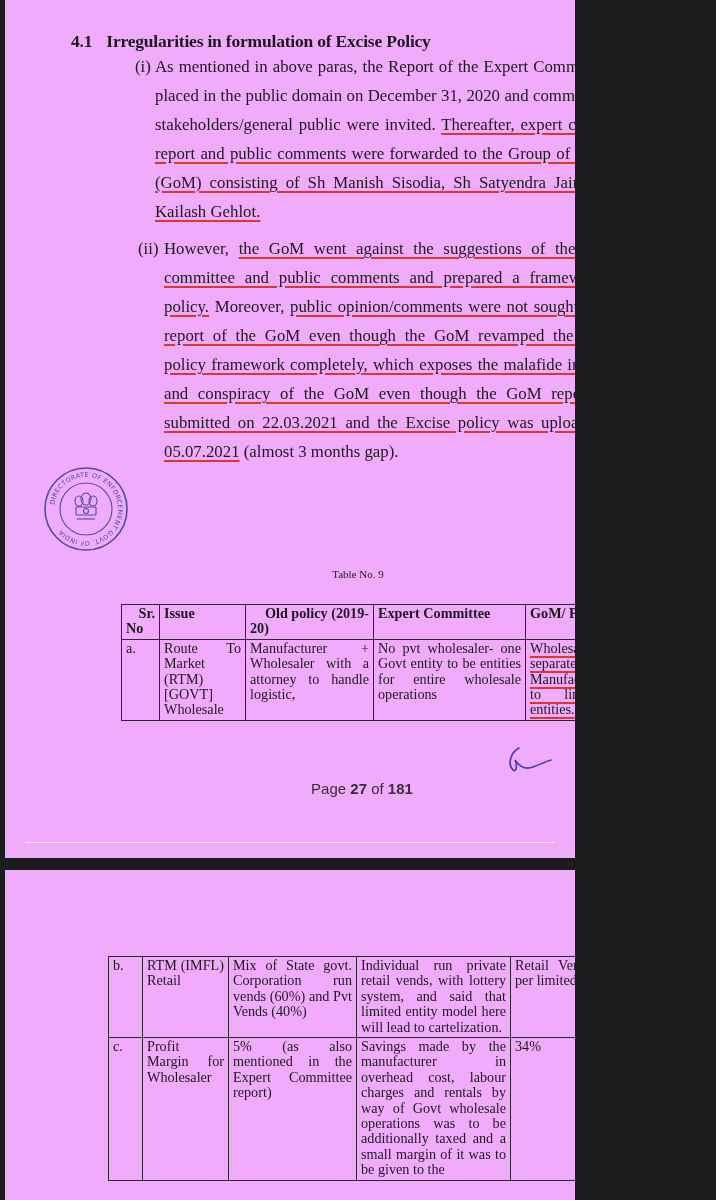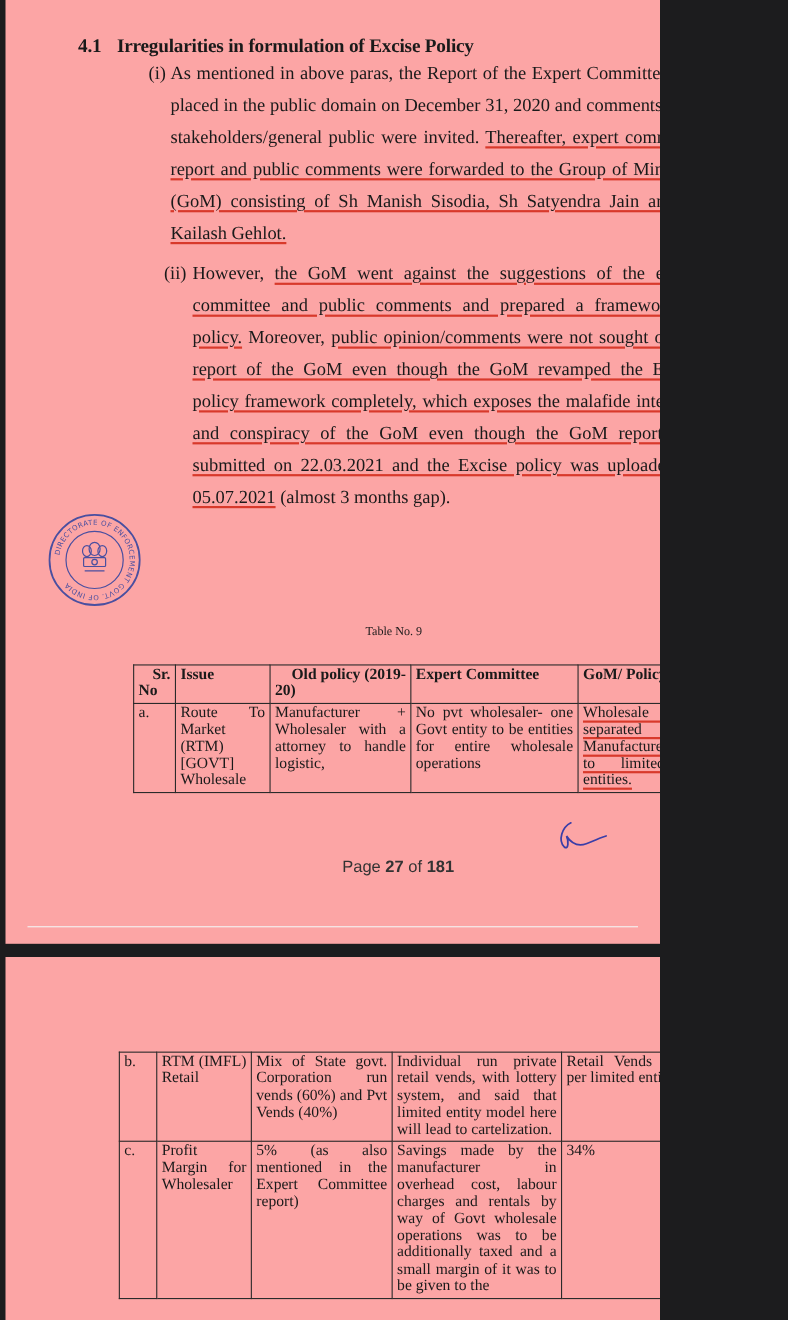--- a/index.html
+++ b/index.html
@@ -3,21 +3,21 @@
 <meta charset="utf-8">
 <style>
   html, body { margin:0; padding:0; }
   body {
     width:716px; height:1200px; overflow:hidden; position:relative;
     background:#1c1c1e;
     font-family:"Liberation Serif", "DejaVu Serif", serif;
     color:#1a1a1a;
   }
   .page {
-    position:absolute; left:5px; width:570px; background:#fca5a5; overflow:hidden;padding-left:25px;
+    position:absolute; left:5px; width:570px; background:#f0abfc; overflow:hidden;
   }
   #page1 { top:0; height:858px; }
   #page2 { top:870px; height:330px; }
 
   .heading {
     position:absolute; left:66px; top:31px;
     font-weight:bold; font-size:17.5px; letter-spacing:-0.2px;
   }
   .heading .num { margin-right:14px; }
 
@@ -64,21 +64,21 @@
 
   <div class="heading">
     <span class="num">4.1</span><span>Irregularities in formulation of Excise Policy</span>
   </div>
 
   <div class="para" style="left:150px; top:52px; width:484px;">
     <span class="marker" style="left:-20px;">(i)</span>
     <span>As mentioned in above paras, the Report of the Expert Committee was placed in the public domain on December 31, 2020 and comments from stakeholders/general public were invited. </span><span class="ul">Thereafter, expert committee report and public comments were forwarded to the Group of Ministers (GoM) consisting of Sh Manish Sisodia, Sh Satyendra Jain and Sh Kailash Gehlot.</span>
   </div>
 
-  <div class="para" style="left:170px; top:234px; width:463px;">
+  <div class="para" style="left:159px; top:234px; width:463px;">
     <span class="marker" style="left:-26px;">(ii)</span>
     <span>However, </span><span class="ul">the GoM went against the suggestions of the expert committee and public comments and prepared a framework of policy.</span><span> Moreover, </span><span class="ul">public opinion/comments were not sought on the report of the GoM even though the GoM revamped the Excise policy framework completely, which exposes the malafide intention and conspiracy of the GoM even though the GoM report was submitted on 22.03.2021 and the Excise policy was uploaded on 05.07.2021</span><span> (almost 3 months gap).</span>
   </div>
 
   <svg class="seal" viewBox="0 0 86 86">
     <defs>
       <path id="sealArc" d="M43,43 m-32,0 a32,32 0 1,1 64,0 a32,32 0 1,1 -64,0"></path>
     </defs>
     <circle cx="43" cy="43" r="41" fill="none" stroke="#4a4fa0" stroke-width="1.6"></circle>
     <circle cx="43" cy="43" r="26" fill="none" stroke="#4a4fa0" stroke-width="1.1"></circle>

